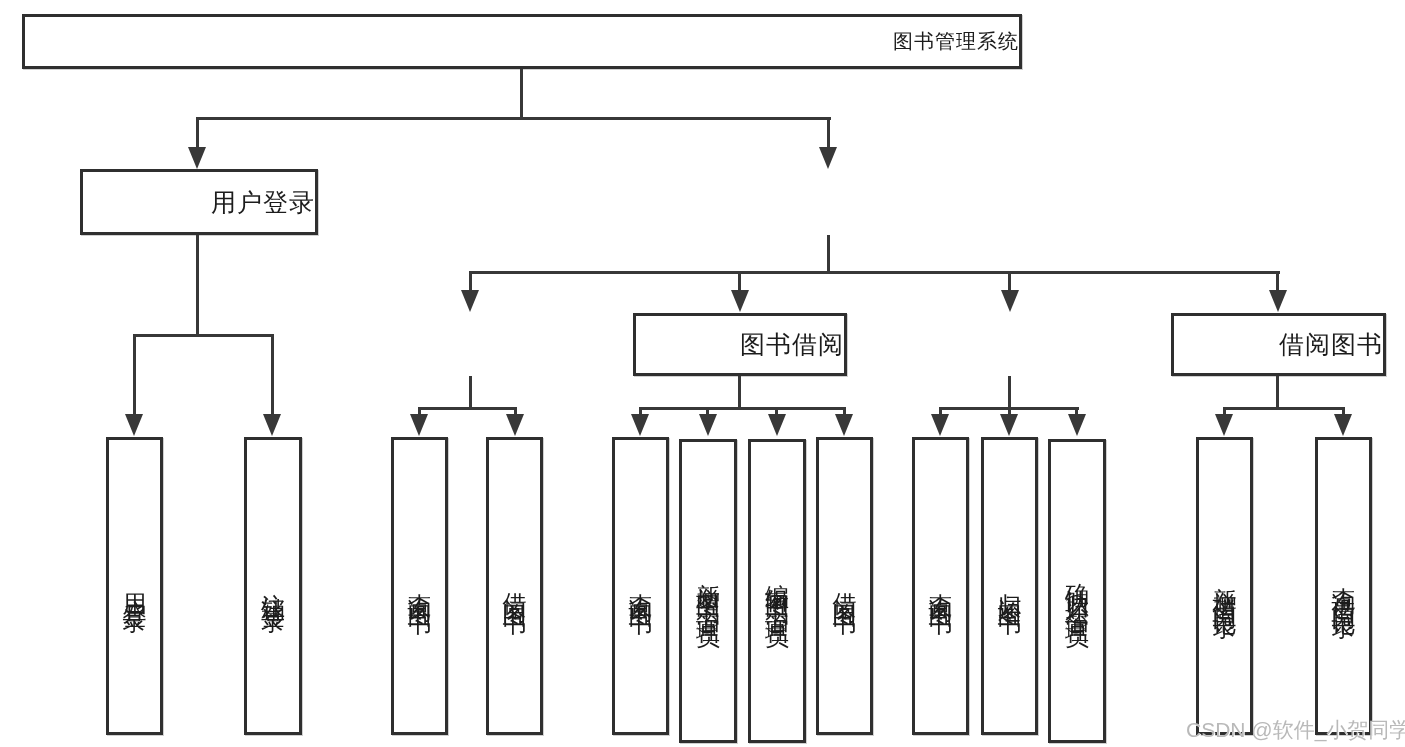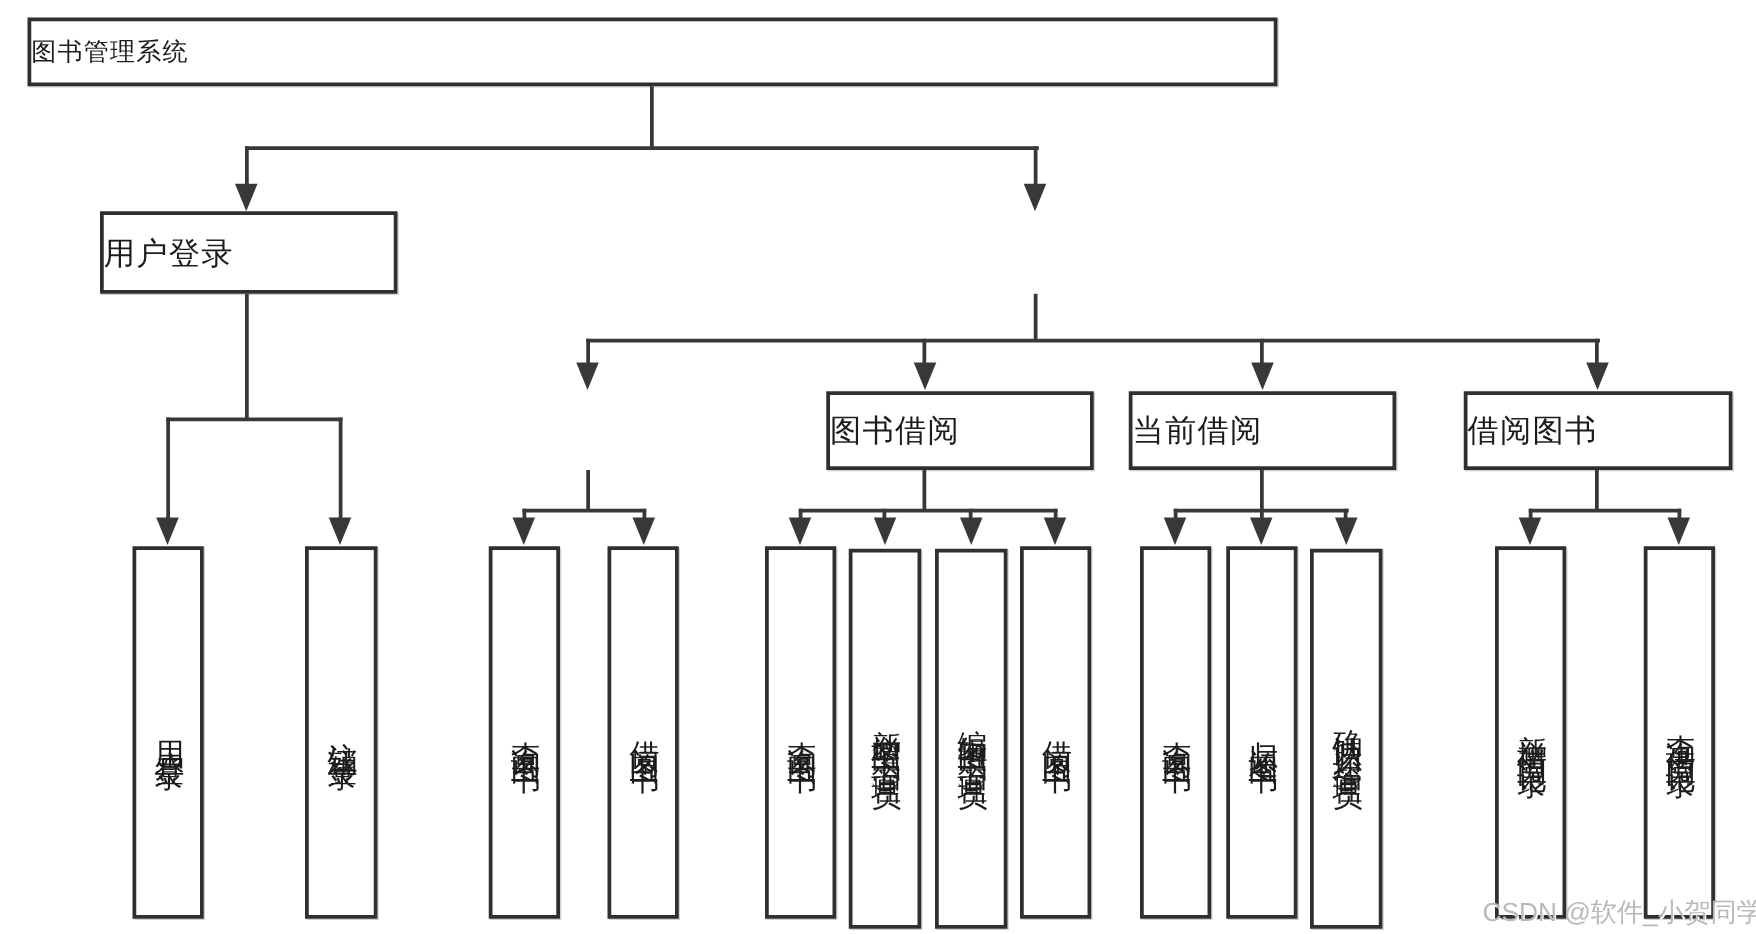--- a/index.html
+++ b/index.html
@@ -17,21 +17,21 @@
     color: #1a1a1a;
   }
   
   .hbox {
     position: absolute;
     box-sizing: border-box;
     border: 3px solid #2f2f2f;
     background: #ffffff;
     display: flex;
     align-items: center;
-    justify-content: flex-start;
+    justify-content: flex-end;
     font-size: 25px;
     letter-spacing: 1px;
     color: #1c1c1c;
     box-shadow: 1px 1px 0 rgba(120,120,120,0.35);
   }
   .hbox.title { font-size: 20px; }
   .vbox {
     position: absolute;
     box-sizing: border-box;
     border: 3px solid #2f2f2f;
@@ -106,25 +106,22 @@
   <div class="line" style="left:469px; top:271px; width:811px; height:3px;"></div>
   <div class="line" style="left:469px; top:271px; width:3px; height:20px;"></div>
   <div class="arrow" style="left:461px; top:290px;"></div>
   <div class="line" style="left:738px; top:271px; width:3px; height:20px;"></div>
   <div class="arrow" style="left:731px; top:290px;"></div>
   <div class="line" style="left:1008px; top:271px; width:3px; height:20px;"></div>
   <div class="arrow" style="left:1001px; top:290px;"></div>
   <div class="line" style="left:1276px; top:271px; width:3px; height:20px;"></div>
   <div class="arrow" style="left:1269px; top:290px;"></div>
 
-  <div class="hbox" style="left:633px; top:313px; width:214px; height:63px;margin-left:28px;">
+  <div class="hbox" style="left:633px; top:313px; width:214px; height:63px;">
     <span>图书借阅</span>
-  </div>
-  <div class="hbox" style="left:903px; top:313px; width:214px; height:63px;">
-    <span>当前借阅</span>
   </div>
   <div class="hbox" style="left:1171px; top:313px; width:215px; height:63px;">
     <span>借阅图书</span>
   </div>
 
   <div class="line" style="left:469px; top:376px; width:3px; height:33px;"></div>
   <div class="line" style="left:418px; top:407px; width:99px; height:3px;"></div>
   <div class="line" style="left:418px; top:407px; width:3px; height:9px;"></div>
   <div class="arrow" style="left:410px; top:414px;"></div>
   <div class="line" style="left:514px; top:407px; width:3px; height:9px;"></div>

